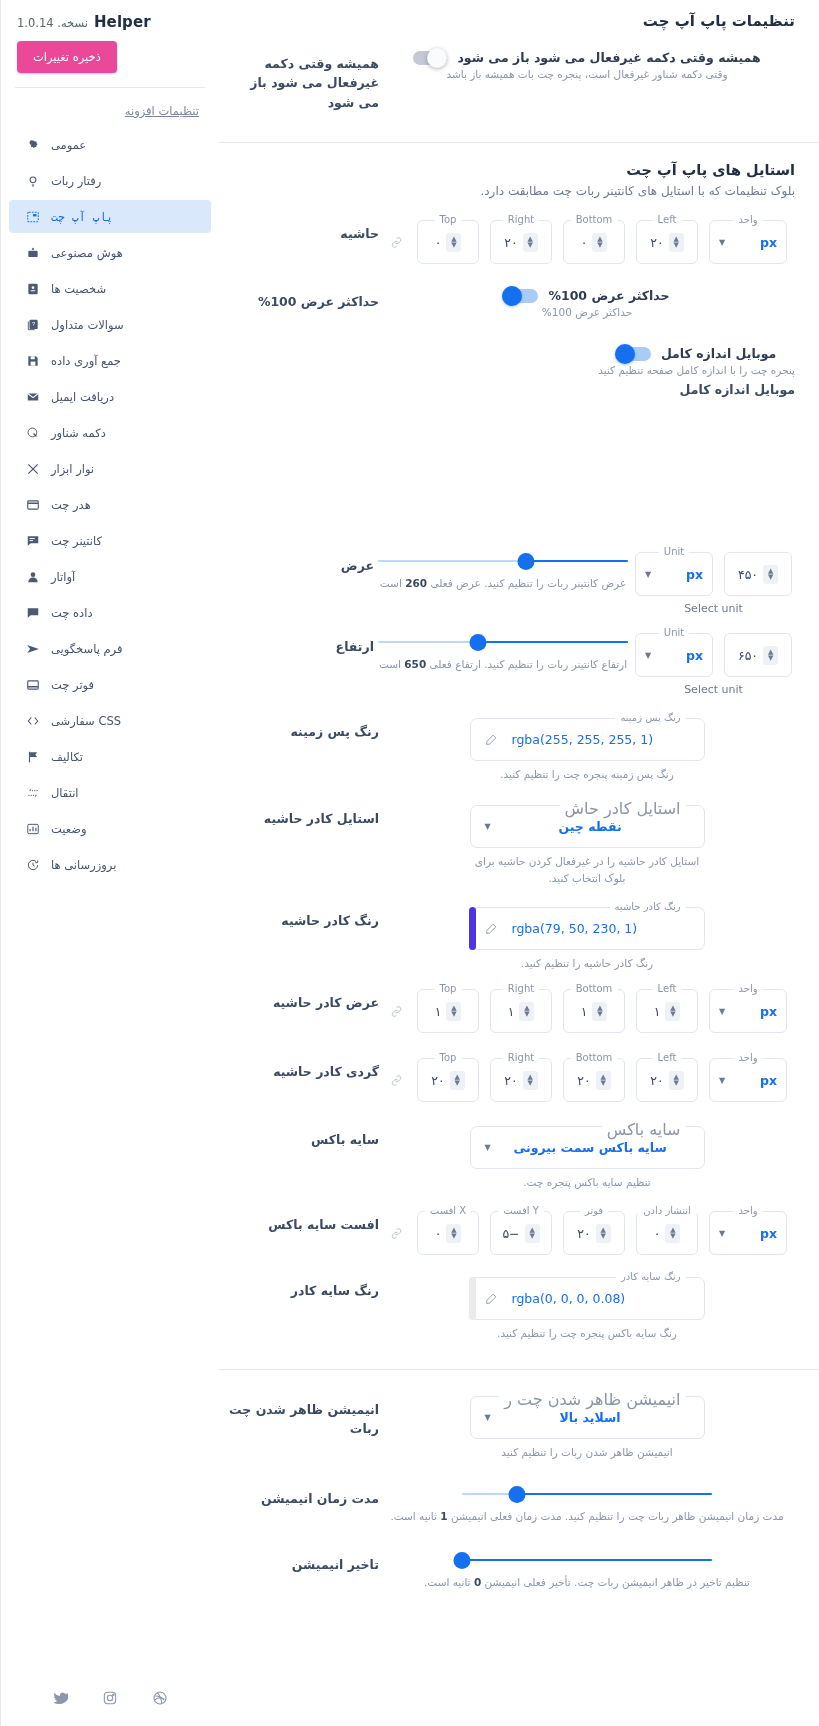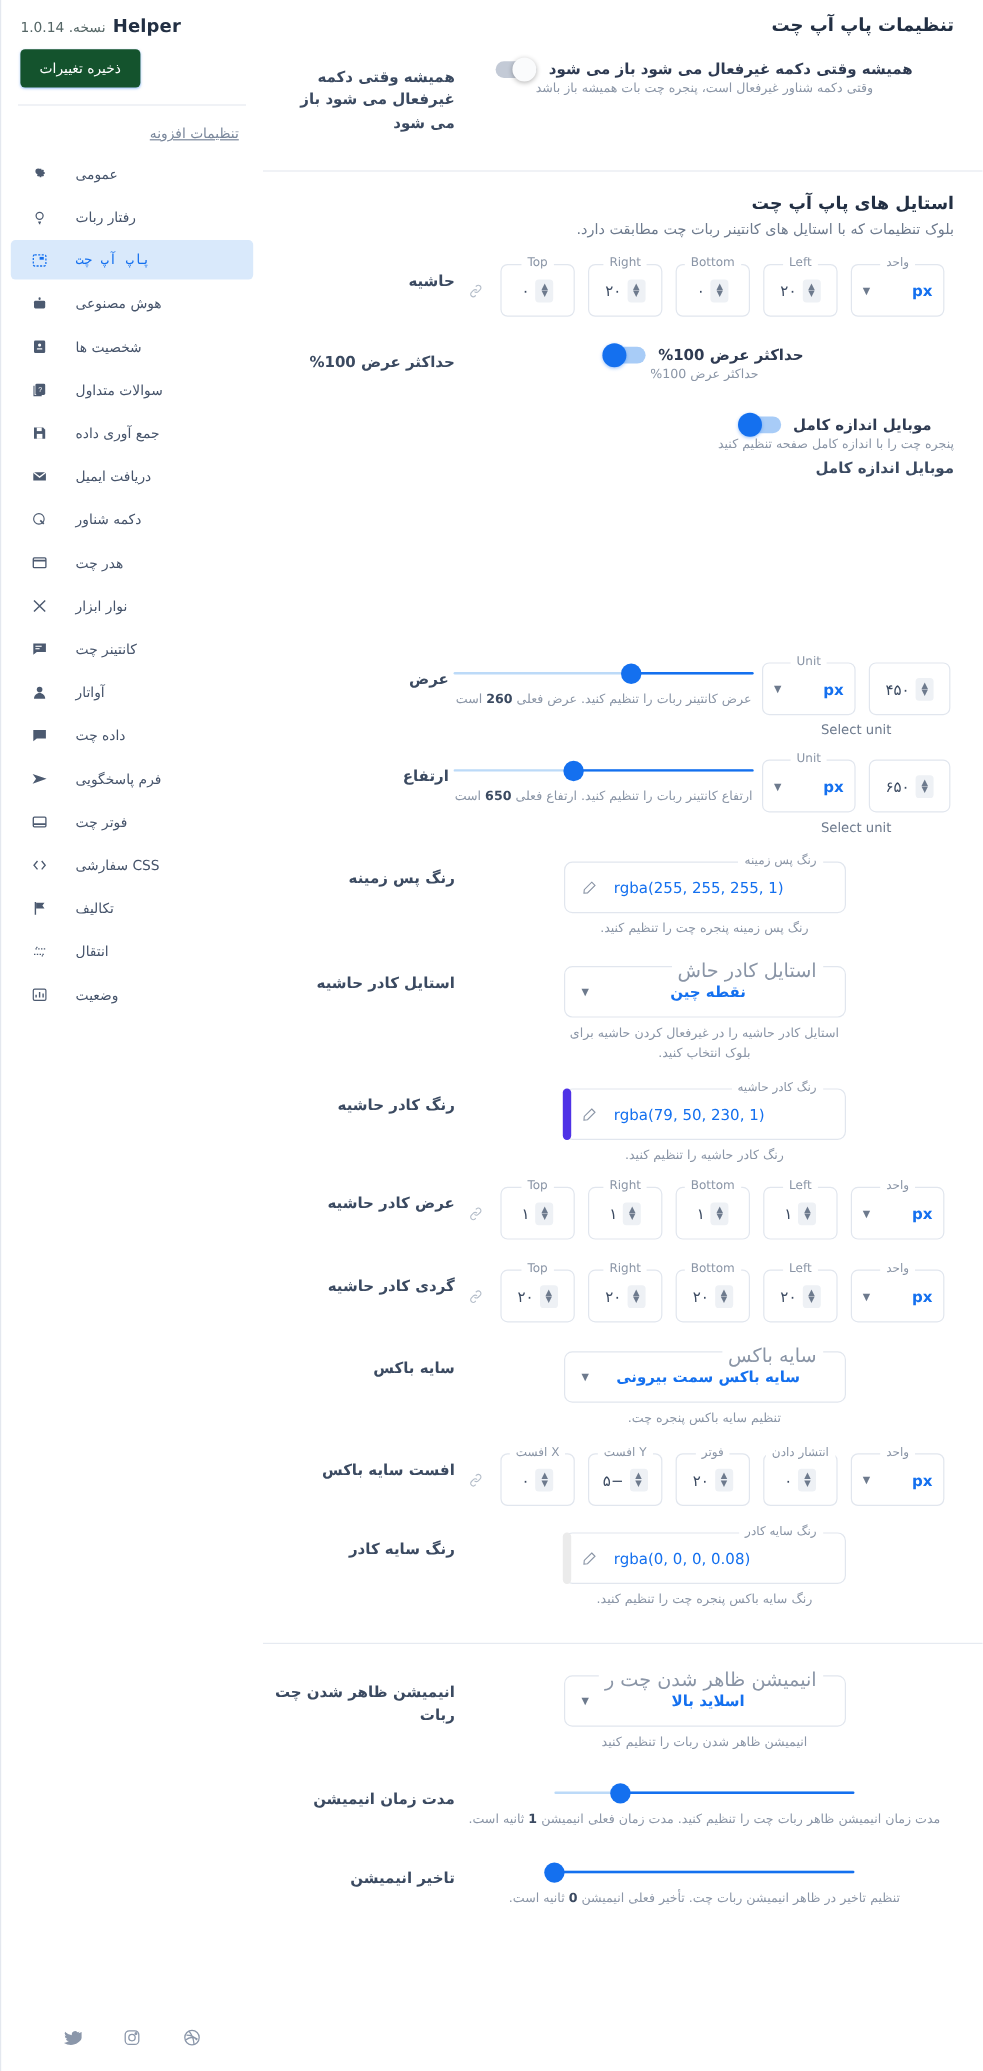--- a/index.html
+++ b/index.html
@@ -23,36 +23,36 @@
   }
   .brand {
     padding:13px 16px 0 16px;
     display:flex; flex-direction:row; align-items:baseline; gap:6px;
     justify-content:flex-end;
   }
   .brand-name { font-size:15px; font-weight:bold; color:#222f43; letter-spacing:.1px; }
   .brand-ver { font-size:11.5px; color:#5a6madd; color:#566; }
   .save-wrap { padding:10px 16px 14px 16px; display:flex; justify-content:flex-end; }
   .save-btn {
-    background:#14532d; color:#fff; border:none;
+    background:#ec4899; color:#fff; border:none;
     font-family:inherit; font-size:11.5px;
     padding:9px 16px; border-radius:4px; cursor:pointer;
     box-shadow:0 1px 2px rgba(20,112,239,.35);
   }
   .sb-div { height:1px; background:#e6eaf1; margin:0 14px; }
   .sb-section-title {
     font-size:11.5px; color:#7a879b; text-align:right;
     padding:16px 20px 10px 14px;
     text-decoration:underline;
   }
   .nav { display:flex; flex-direction:column; }
   .nav-item {
     display:flex; flex-direction:row-reverse; align-items:center;
     justify-content:flex-start;
-    gap:12px; padding:0 10px; height:33px; margin:0 8px 3px 8px;
+    gap:0; padding:0 10px; height:33px; margin:0 8px 3px 8px;
     border-radius:4px; cursor:pointer; text-decoration:none;
   }
   .nav-item .nav-ico {
     width:28px; flex:0 0 28px; display:flex; align-items:center; justify-content:center;
     color:#4c5a70;
   }
   .nav-item .nav-lbl {
     flex:1 1 auto; text-align:left; font-size:11.5px; color:#45536a;
     padding-left:4px; white-space:nowrap;
   }
@@ -294,39 +294,39 @@
             <svg width="14" height="14" viewBox="0 0 24 24" fill="none" stroke="currentColor" stroke-width="1.6">
               <circle cx="11" cy="11" r="7.5"></circle>
               <path d="M13 13l5 5" stroke-width="2.4"></path>
             </svg>
           </span>
         <span class="nav-lbl">دکمه شناور</span>
       </a>
 
       <a class="nav-item">
         <span class="nav-ico">
+            <svg width="14" height="14" viewBox="0 0 24 24" fill="none" stroke="currentColor" stroke-width="2.1">
+              <path d="M4 4l16 16M20 4L4 20"></path>
+            </svg>
+          </span>
+        <span class="nav-lbl">نوار ابزار</span>
+      </a>
+
+      <a class="nav-item">
+        <span class="nav-ico">
             <svg width="14" height="14" viewBox="0 0 24 24" fill="none" stroke="currentColor" stroke-width="1.9">
               <rect x="3" y="5" width="18" height="14" rx="1.5"></rect>
               <path d="M3 9h18" stroke-width="2.6"></path>
             </svg>
           </span>
         <span class="nav-lbl">هدر چت</span>
       </a>
 
       <a class="nav-item">
         <span class="nav-ico">
-            <svg width="14" height="14" viewBox="0 0 24 24" fill="none" stroke="currentColor" stroke-width="2.1">
-              <path d="M4 4l16 16M20 4L4 20"></path>
-            </svg>
-          </span>
-        <span class="nav-lbl">نوار ابزار</span>
-      </a>
-
-      <a class="nav-item">
-        <span class="nav-ico">
             <svg width="14" height="14" viewBox="0 0 24 24" fill="currentColor">
               <path d="M3 4h18v12H8l-5 4z"></path>
               <rect x="6" y="7" width="9" height="1.6" fill="#fff"></rect>
               <rect x="6" y="10.5" width="6" height="1.6" fill="#fff"></rect>
             </svg>
           </span>
         <span class="nav-lbl">کانتینر چت</span>
       </a>
 
       <a class="nav-item">
@@ -398,20 +398,29 @@
       <a class="nav-item">
         <span class="nav-ico">
             <svg width="14" height="14" viewBox="0 0 24 24" fill="none" stroke="currentColor" stroke-width="1.7">
               <rect x="3" y="4" width="18" height="16" rx="2"></rect>
               <path d="M7 16v-4M12 16V8M17 16v-6" stroke-width="2"></path>
             </svg>
           </span>
         <span class="nav-lbl">وضعیت</span>
       </a>
 
+      <a class="nav-item">
+        <span class="nav-ico">
+            <svg width="14" height="14" viewBox="0 0 24 24" fill="none" stroke="currentColor" stroke-width="1.7">
+              <path d="M20 12a8 8 0 11-3-6.2M20 4v4h-4"></path>
+              <path d="M12 8v4l3 2"></path>
+            </svg>
+          </span>
+        <span class="nav-lbl">بروزرسانی ها</span>
+      </a>
     </nav>
 
     <div class="sb-footer">
       <span><svg width="16" height="16" viewBox="0 0 24 24" fill="none" stroke="currentColor" stroke-width="1.6">
             <circle cx="12" cy="12" r="9"></circle>
             <path d="M5 9c6 0 10 2 13 6M8 4c4 4 6 9 6.5 16M4 15c5-4 11-4 15-1"></path>
           </svg></span>
       <span><svg width="16" height="16" viewBox="0 0 24 24" fill="none" stroke="currentColor" stroke-width="1.6">
             <rect x="3.5" y="3.5" width="17" height="17" rx="5"></rect>
             <circle cx="12" cy="12" r="4"></circle>

